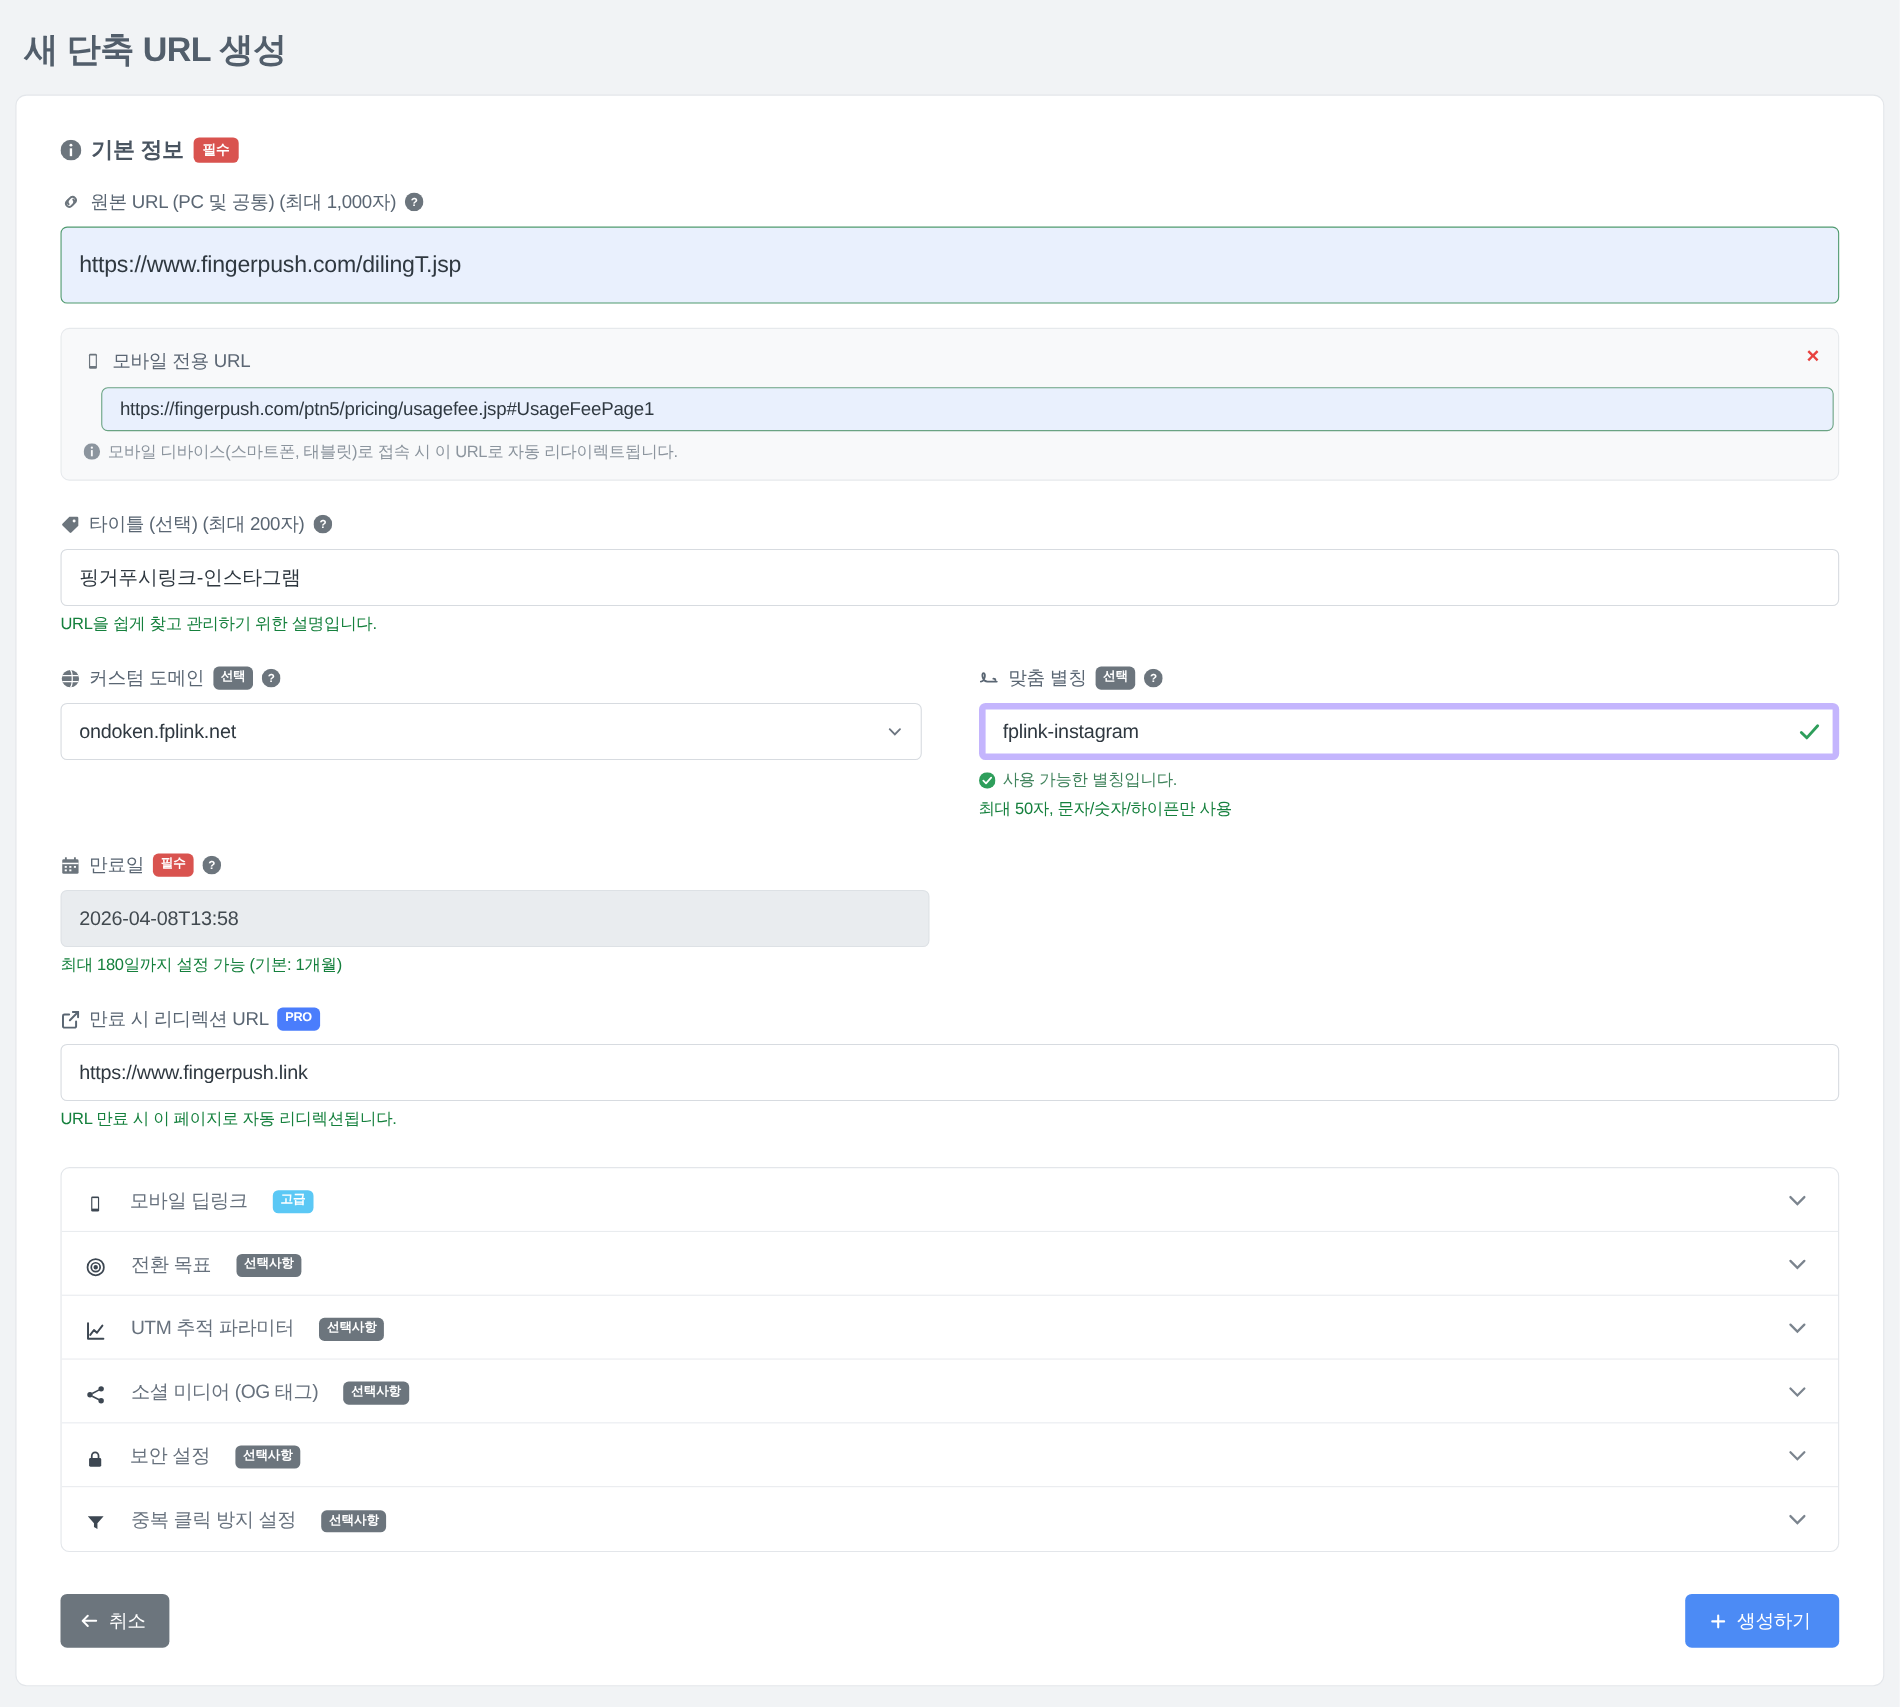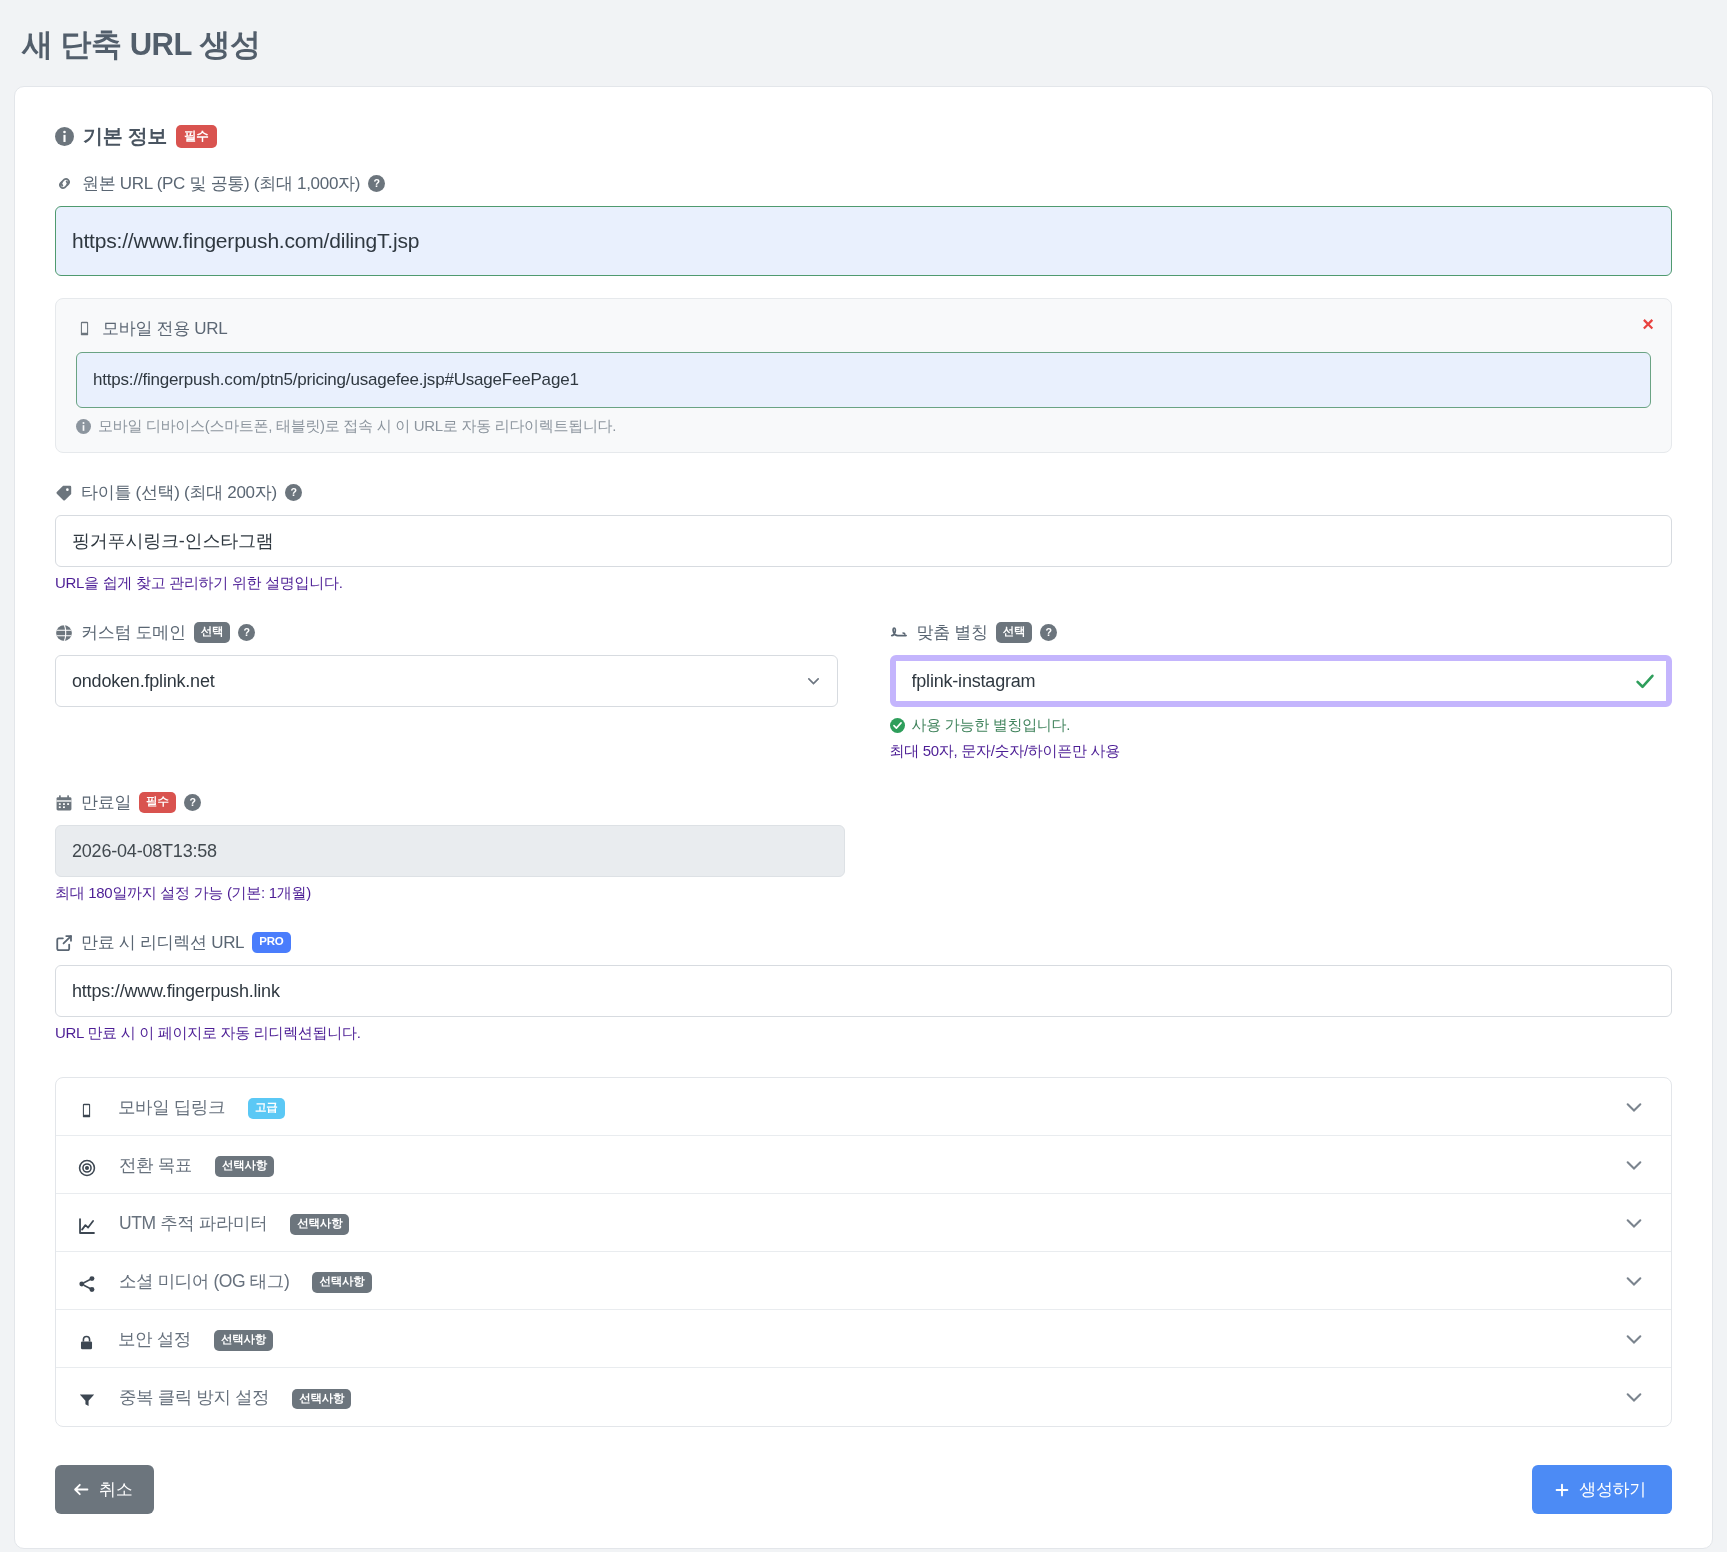--- a/index.html
+++ b/index.html
@@ -92,37 +92,38 @@
   }
   .inp.focus-blue {
     background: #e9f0fd;
     border: 1px solid #4f9a6f;
     height: 70px;
     font-size: 21px;
   }
   .inp.sub-blue {
     background: #e9f0fd;
     border: 1px solid #6aa383;
-    height: 56px;
+    height: 40px;
     font-size: 17px;
+    margin-left: 16px;
   }
   .inp.green-ok { border: 6px solid #c4b5fd; }
   .inp.disabled { background: #e9ecef; color: #41494f; border-color: #dde1e5; }
 
   .helper {
     font-size: 15px;
     color: #8c959e;
     letter-spacing: -0.3px;
     margin-top: 9px;
     display: flex;
     align-items: center;
     gap: 7px;
   }
   .helper.ok { color: #41845d; }
-  .helper.plain { color: #4c1d95; margin-top: 7px; }
+  .helper.plain { color: #15803d; margin-top: 7px; }
 
   
   .mpanel {
     position: relative;
     margin-top: 22px;
     background: #f8f9fa;
     border: 1px solid #e6e9ec;
     border-radius: 8px;
     padding: 18px 20px 16px 20px;
   }

